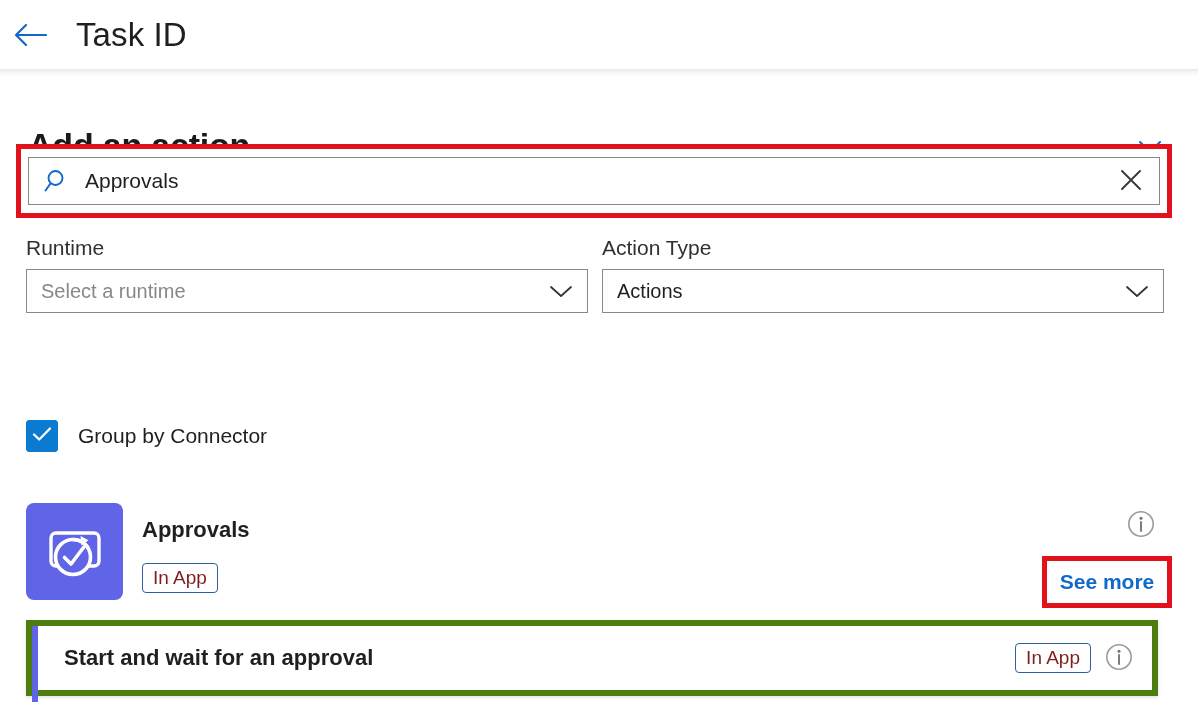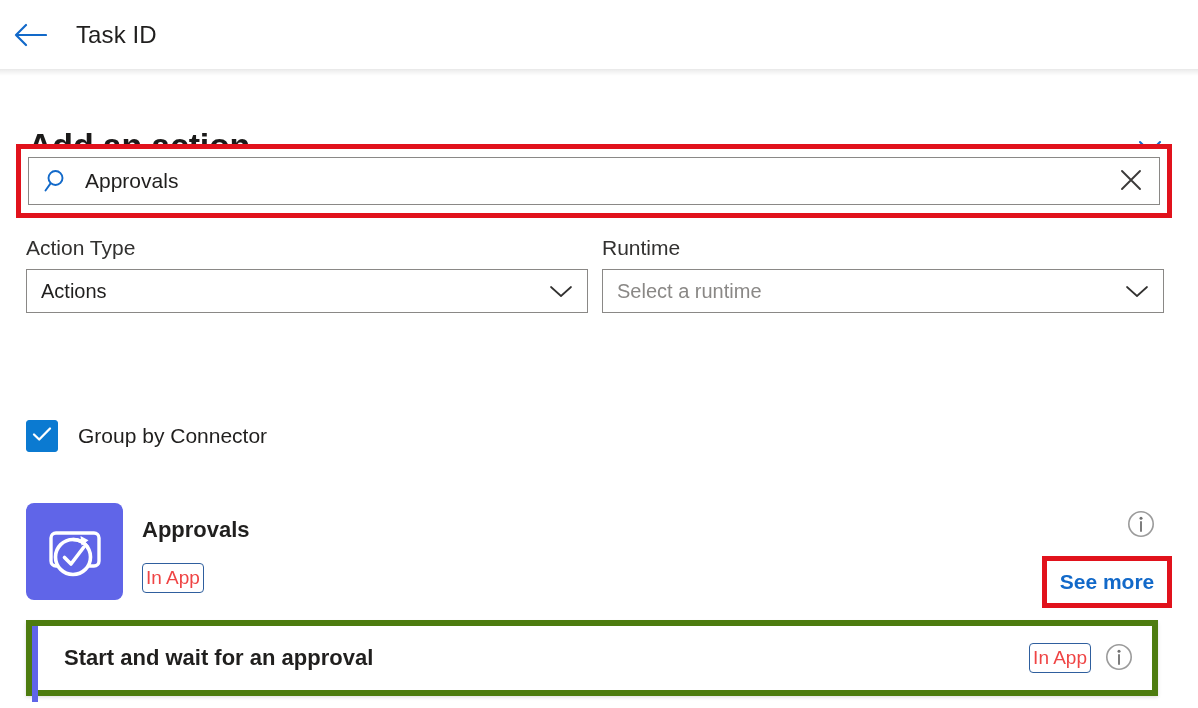--- a/index.html
+++ b/index.html
@@ -21,21 +21,21 @@
   .topbar::after{
     content:""; position:absolute; left:0; top:70px; width:1198px; height:6px;
     background: linear-gradient(to bottom, rgba(0,0,0,0.07), rgba(0,0,0,0));
   }
   .back-btn {
     width: 60px; height: 68px; display: flex; align-items: center; justify-content: center;
     background: none; border: none; cursor: pointer;
   }
   .back-btn svg { display:block; }
   .topbar-title {
-    font-size: 24px; color: #201f1e; font-weight: 400; margin-left: 16px;
+    font-size: 33px; color: #201f1e; font-weight: 400; margin-left: 16px;
     letter-spacing: .1px;
   }
 
   
   .panel { position: absolute; left: 0; top: 76px; width: 1198px; }
 
   .panel-head {
     display: flex; align-items: flex-start; justify-content: space-between;
     padding: 50px 26px 0 28px;
   }
@@ -105,22 +105,22 @@
     position: absolute; left: 0; top: 0; width: 97px; height: 97px;
     background: #6065e8; border-radius: 8px;
     display: flex; align-items: center; justify-content: center;
   }
   .conn-name {
     position: absolute; left: 116px; top: 14px;
     font-size: 22px; font-weight: 700; color: #201f1e;
   }
   .badge {
     display: inline-flex; align-items: center; justify-content: center;
-    border: 1px solid #2f5f9e; border-radius: 4px; color: #ef4444;
-    font-size: 19px; padding: 3px 3px; background: #ffffff; font-weight: 400;
+    border: 1px solid #2f5f9e; border-radius: 4px; color: #7f1d1d;
+    font-size: 19px; padding: 3px 10px; background: #ffffff; font-weight: 400;
   }
   .conn-badge { position: absolute; left: 116px; top: 60px; }
   .conn-info { position: absolute; right: 16px; top: 6px; cursor: pointer; background:none; border:none; padding:0; }
 
   .seemore-highlight {
     position: absolute; left: 1042px; top: 556px; width: 130px; height: 52px;
     border: 5px solid #e1121c; background: #ffffff;
   }
   .seemore-link {
     position: absolute; left: 1049px; top: 563px; width: 116px; height: 38px;
@@ -186,35 +186,35 @@
     <span>
       <svg width="30" height="30" viewBox="0 0 30 30" fill="none">
         <path d="M6 6 L24 24 M24 6 L6 24" stroke="#3b3a39" stroke-width="1.9" stroke-linecap="round"></path>
       </svg>
     </span>
   </button>
 </div>
 
 <div class="filters">
   <div class="field">
+    <span class="field-label">Runtime</span>
+    <div class="select">
+      <span class="select-value placeholder">Select a runtime</span>
+      <span class="chev">
+        <svg width="26" height="16" viewBox="0 0 26 16" fill="none">
+          <path d="M3 4 L13 13 L23 4" stroke="#323130" stroke-width="1.7" fill="none" stroke-linecap="round" stroke-linejoin="round"></path>
+        </svg>
+      </span>
+    </div>
+  </div>
+
+  <div class="field">
     <span class="field-label">Action Type</span>
     <div class="select">
       <span class="select-value">Actions</span>
-      <span class="chev">
-        <svg width="26" height="16" viewBox="0 0 26 16" fill="none">
-          <path d="M3 4 L13 13 L23 4" stroke="#323130" stroke-width="1.7" fill="none" stroke-linecap="round" stroke-linejoin="round"></path>
-        </svg>
-      </span>
-    </div>
-  </div>
-
-  <div class="field">
-    <span class="field-label">Runtime</span>
-    <div class="select">
-      <span class="select-value placeholder">Select a runtime</span>
       <span class="chev">
         <svg width="26" height="16" viewBox="0 0 26 16" fill="none">
           <path d="M3 4 L13 13 L23 4" stroke="#323130" stroke-width="1.7" fill="none" stroke-linecap="round" stroke-linejoin="round"></path>
         </svg>
       </span>
     </div>
   </div>
 </div>
 
 <div class="checkrow">

